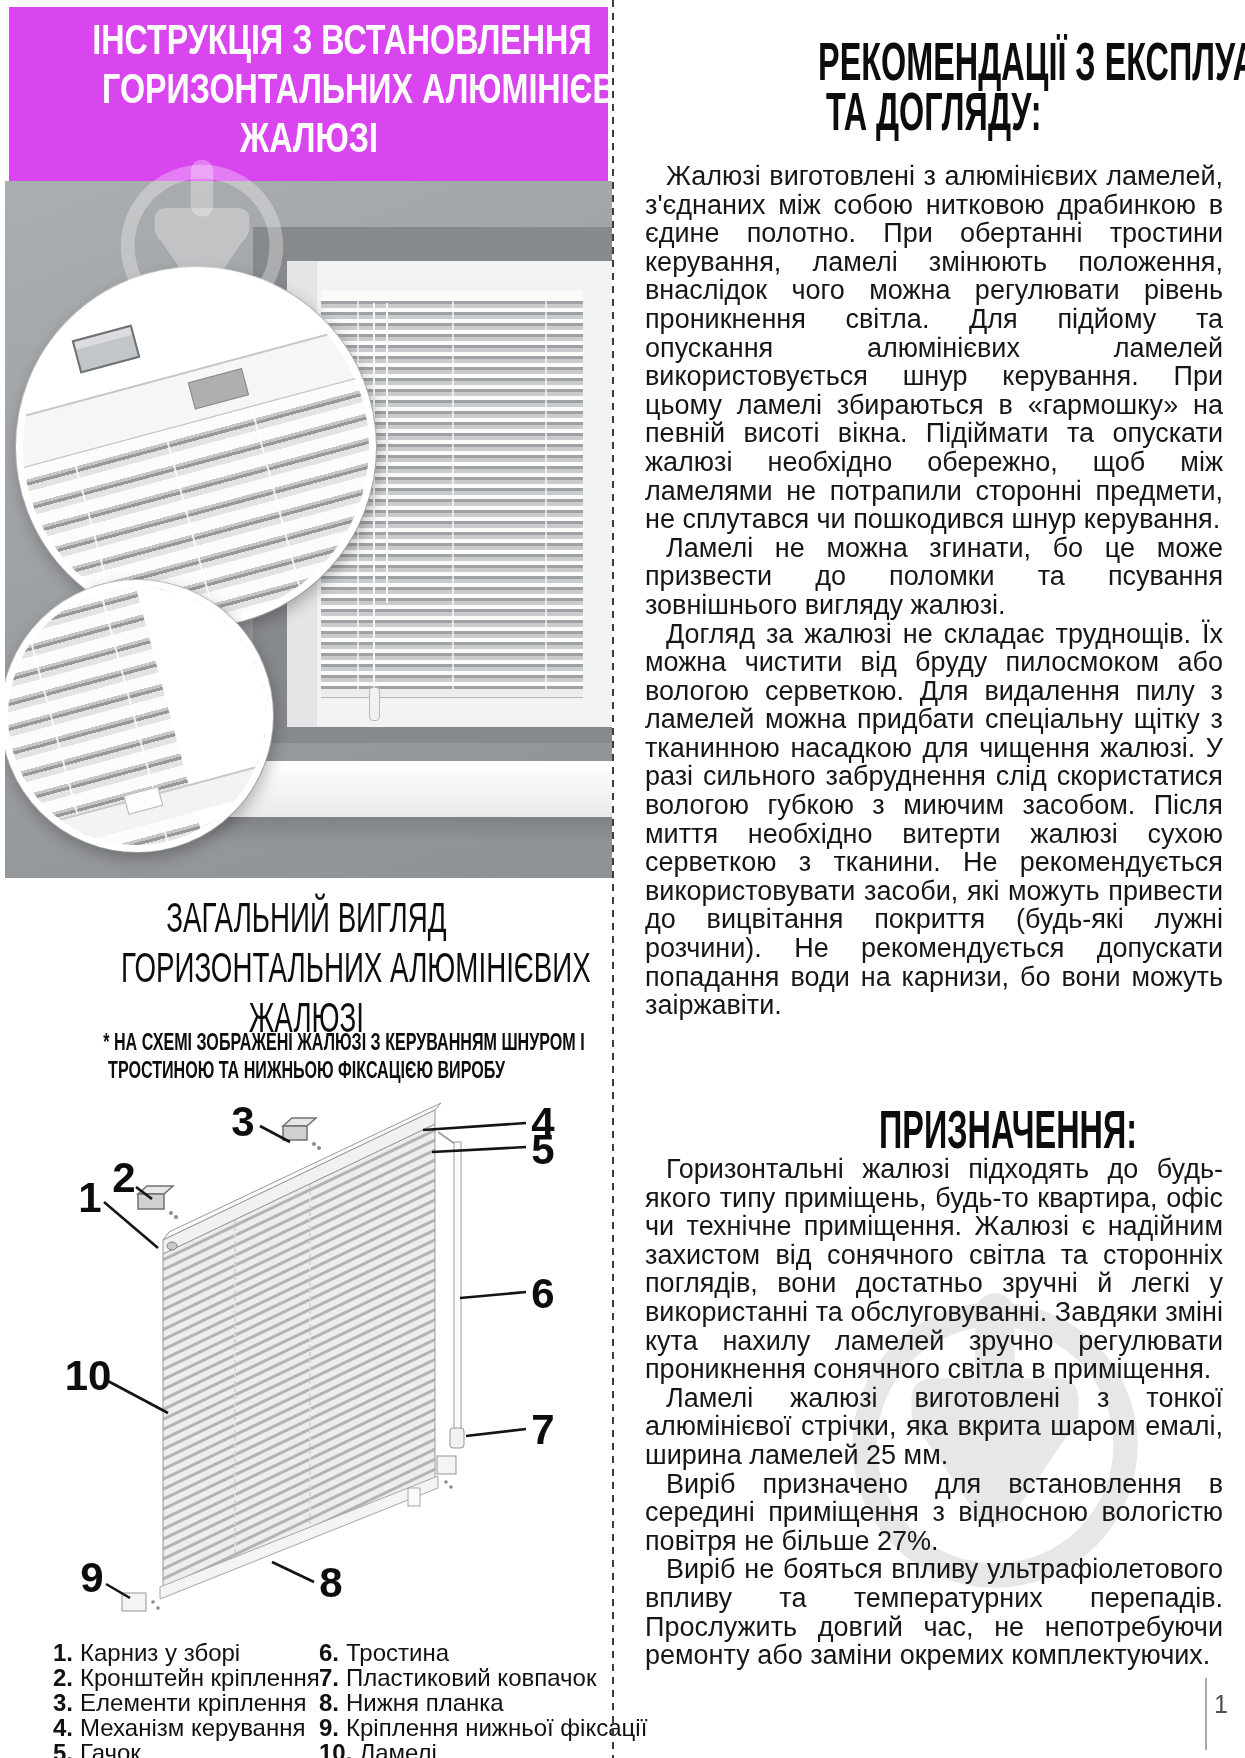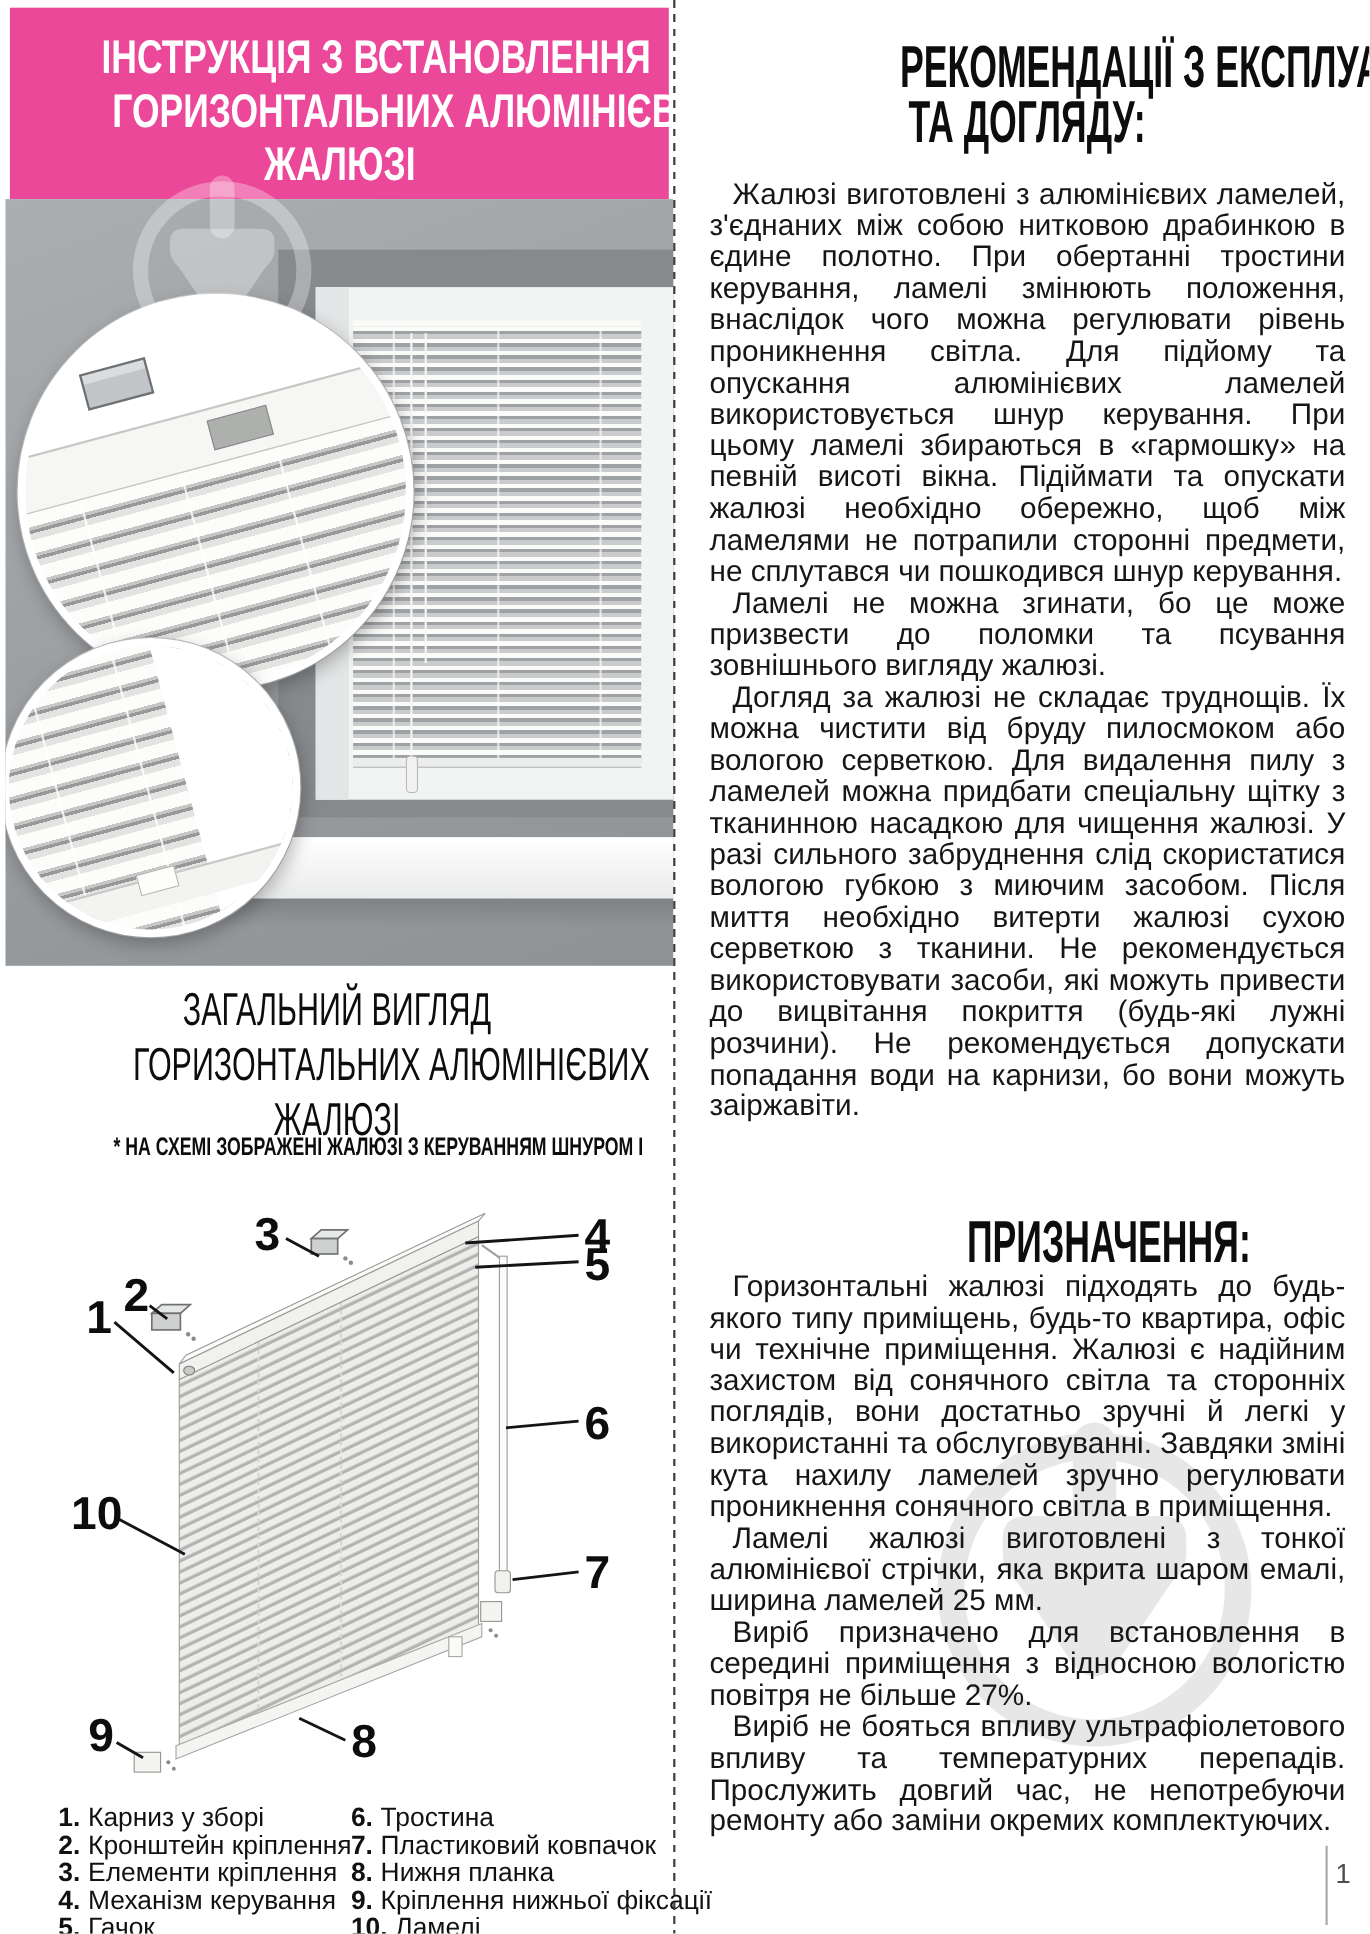--- a/index.html
+++ b/index.html
@@ -1,22 +1,22 @@
 <!DOCTYPE html>
 <html><head>
 <meta charset="utf-8">
 <style>
   html,body{margin:0;padding:0;background:#fff;}
   .page{position:relative;width:1245px;height:1758px;background:#fff;overflow:hidden;
         font-family:"Liberation Sans","DejaVu Sans",sans-serif;color:#1a1a1a;}
   .cond{display:inline-block;white-space:nowrap;transform:scaleX(var(--sx,.75));}
 
   
-  .header-box{position:absolute;left:9px;top:7px;width:599px;height:174px;background:#ec4899;
-              text-align:center;padding-top:21px;box-sizing:border-box;}
+  .header-box{position:absolute;left:9px;top:7px;width:599px;height:174px;background:#d946ef;
+              text-align:center;padding-top:8px;box-sizing:border-box;}
   .header-box .line{color:#fff;font-weight:bold;font-size:43px;line-height:49px;}
 
   .photo{position:absolute;left:5px;top:181px;width:607px;height:697px;overflow:hidden;
          background:linear-gradient(160deg,#abaeb1 0%,#9ea1a4 45%,#8f9295 100%);}
   .recess{position:absolute;left:248px;top:46px;width:380px;height:516px;background:#878a8d;}
   .frame{position:absolute;left:282px;top:80px;width:350px;height:466px;background:#f2f3f3;}
   .reveal{position:absolute;left:282px;top:80px;width:30px;height:466px;background:#e4e5e6;}
   .blinds{position:absolute;left:316px;top:116px;width:262px;height:398px;
           background:repeating-linear-gradient(to bottom,#fbfbfa 0 4px,#9fa2a5 4px 7px,#c9cbcc 7px 11px);}
   .headrail{position:absolute;left:316px;top:110px;width:262px;height:12px;background:#fafaf9;border-bottom:1px solid #c9c9c7;}
@@ -147,20 +147,21 @@
     <use href="#wm-logo" width="220" height="220" x="-110" y="-110"></use>
   </svg>
 
   <div class="overview-title">
     <div class="line"><span class="cond" style="--sx:.66">ЗАГАЛЬНИЙ ВИГЛЯД</span></div>
     <div class="line"><span class="cond" style="--sx:.66">ГОРИЗОНТАЛЬНИХ АЛЮМІНІЄВИХ</span></div>
     <div class="line"><span class="cond" style="--sx:.66">ЖАЛЮЗІ</span></div>
   </div>
   <div class="overview-note">
     <div class="line"><span class="cond" style="--sx:.70">* НА СХЕМІ ЗОБРАЖЕНІ ЖАЛЮЗІ З КЕРУВАННЯМ ШНУРОМ І</span></div>
+    <div class="line"><span class="cond" style="--sx:.70">ТРОСТИНОЮ ТА НИЖНЬОЮ ФІКСАЦІЄЮ ВИРОБУ</span></div>
   </div>
 
   <svg class="diagram" width="612" height="534" viewBox="0 0 612 534">
     <defs>
       <pattern id="slatpat" width="10" height="9" patternUnits="userSpaceOnUse" patternTransform="rotate(-25.5)">
         <rect width="10" height="9" fill="#ededeb"></rect>
         <rect y="6" width="10" height="3" fill="#b3b3b1"></rect>
       </pattern>
     </defs>
 

